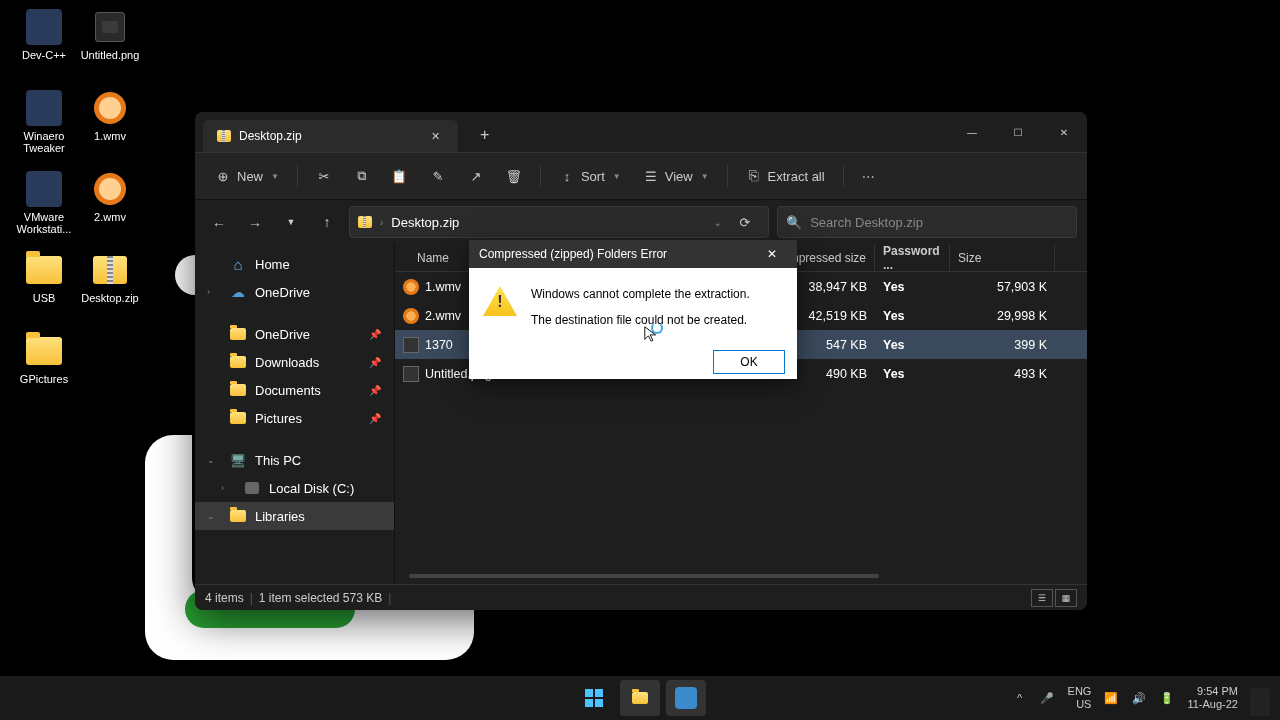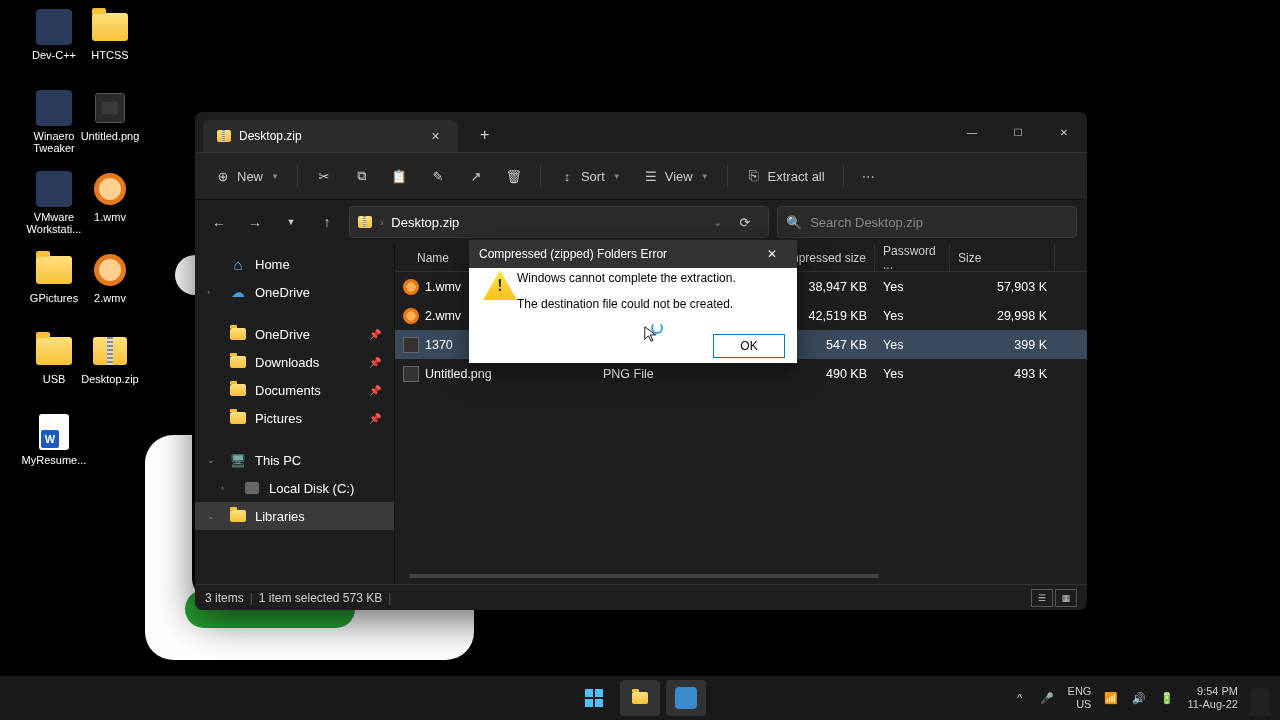--- a/index.html
+++ b/index.html
@@ -1,20 +1,20 @@
 <!DOCTYPE html>
 <html><head>
 <meta charset="utf-8">
 <style>
 * { margin: 0; padding: 0; box-sizing: border-box; font-family: 'Segoe UI', Tahoma, sans-serif; -webkit-font-smoothing: antialiased; }
 body { width: 1280px; height: 720px; background: #000; overflow: hidden; position: relative; color: #fff; font-size: 12px; }
 .desktop-icon { width: 70px; height: 75px; display: flex; flex-direction: column; align-items: center; justify-content: flex-start; text-align: center; font-size: 11px; color: #fff; cursor: pointer; padding-top: 2px; margin-bottom: 6px; }
 .desktop-icon .icon-img { width: 40px; height: 40px; margin-bottom: 2px; display:flex; align-items:center; justify-content:center; }
 .col { position: absolute; top: 5px; display:flex; flex-direction:column; }
-.col1 { left: 19px; }
+.col1 { left: 9px; }
 .col2 { left: 75px; }
 
 
 .folder-ico { width:36px; height:28px; background: linear-gradient(#ffe17d,#f7c13a); border-radius:3px; position:relative; }
 .folder-ico:before { content:""; position:absolute; top:-5px; left:0; width:14px; height:6px; background:#f7c13a; border-radius:2px 2px 0 0; }
 .zip-ico { width:34px; height:28px; background: linear-gradient(#ffe17d,#f7c13a); border-radius:3px; position:relative; }
 .zip-ico:after { content:""; position:absolute; left:14px; top:0; width:6px; height:28px; background:repeating-linear-gradient(#888 0,#888 2px,#ddd 2px,#ddd 4px); }
 .recycle-ico { width:36px; height:36px; background: conic-gradient(#fff 0 90deg,#ddd 90deg 180deg,#fff 180deg 270deg,#ddd 270deg); border-radius:4px; position:relative; }
 .doc-ico { width:30px; height:36px; background:#fff; border-radius:3px; position:relative; }
 .doc-ico.word:after { content:"W"; position:absolute; bottom:2px; left:2px; width:18px; height:18px; background:#185abd; color:#fff; display:flex; align-items:center; justify-content:center; font-weight:bold; font-size:11px; border-radius:2px; }
@@ -76,21 +76,21 @@
 
 .statusbar { height:26px; background:#1e1e1e; border-top:1px solid #333; display:flex; align-items:center; padding:0 10px; font-size:12px; color:#ccc; gap:6px; }
 .statusbar .sep { color:#555; }
 .view-toggles { margin-left:auto; display:flex; gap:2px; }
 .view-toggles div { width:22px; height:18px; border:1px solid #555; display:flex; align-items:center; justify-content:center; font-size:9px; }
 
 
 .dialog { position:absolute; left:469px; top:240px; width:328px; background:#fff; color:#000; box-shadow:0 8px 24px rgba(0,0,0,.5); font-size:12px; }
 .dlg-title { height:28px; background:#333; color:#fff; display:flex; align-items:center; padding:0 10px; font-size:12px; }
 .dlg-close { margin-left:auto; width:30px; height:28px; display:flex; align-items:center; justify-content:center; color:#fff; font-size:12px; }
-.dlg-body { padding:2px 14px 6px; display:flex; }
+.dlg-body { padding:18px 14px 6px; display:flex; gap:14px; }
 .warn-icon { width:34px; height:30px; background:linear-gradient(#ffe24d,#f8c21e); clip-path: polygon(50% 0, 100% 100%, 0 100%); position:relative; flex-shrink:0; }
 .warn-icon:after { content:"!"; position:absolute; left:0; right:0; top:7px; text-align:center; font-weight:bold; color:#333; font-size:16px; }
 .dlg-text p { margin-bottom:10px; line-height:1.35; }
 .dlg-buttons { display:flex; justify-content:flex-end; padding:6px 12px 5px;margin-left:26px; }
 .dlg-ok { width:72px; height:24px; border:1px solid #0078d4; background:#fff; font-size:12px; cursor:pointer; }
 
 .cursor { position:absolute; left:643px; top:325px; width:18px; height:18px; pointer-events:none; z-index:100; }
 .cursor svg { width:18px; height:18px; }
 .cursor-busy { position:absolute; left:651px; top:322px; width:12px; height:12px; border:2px solid #3ba7ea; border-top-color:transparent; border-radius:50%; z-index:100; }
 
@@ -109,21 +109,21 @@
 .mini-home { color:#6db4ff; font-size:15px; }
 .mini-cloud { color:#4a9cd8; font-size:14px; }
 .mini-pc { color:#7aa; font-size:13px; }
 .mini-disk { width:14px; height:12px; background:#666; border-radius:2px; }
 .mini-zip { width:14px; height:12px; background:linear-gradient(#ffe17d,#f7c13a); border-radius:2px; position:relative; }
 .mini-zip:after{ content:""; position:absolute; left:5px; top:0; width:3px; height:12px; background:repeating-linear-gradient(#888 0,#888 1px,#ddd 1px,#ddd 2px); }
 
 .col-name { width:200px; }
 .col-type { width:150px; }
 .col-comp { width:130px; }
-.col-pw { width:75px; }
+.col-pw { width:75px;font-weight:bold; }
 .col-size { width:105px; }
 </style>
 </head>
 <body>
 
 <div class="col col1" id="dcol1">
     <div class="desktop-icon">
       <div class="icon-img">
         <div class="app-ico"></div>
       </div>
@@ -138,42 +138,30 @@
     <div class="desktop-icon">
       <div class="icon-img">
         <div class="app-ico"></div>
       </div>
       <span>VMware Workstati...</span>
     </div>
     <div class="desktop-icon">
       <div class="icon-img">
         <div class="folder-ico"></div>
       </div>
+      <span>USB</span>
+    </div>
+    <div class="desktop-icon">
+      <div class="icon-img">
+        <div class="folder-ico"></div>
+      </div>
       <span>GPictures</span>
     </div>
-    <div class="desktop-icon">
-      <div class="icon-img">
-        <div class="folder-ico"></div>
-      </div>
-      <span>USB</span>
-    </div>
-    <div class="desktop-icon">
-      <div class="icon-img">
-        <div class="doc-ico word"></div>
-      </div>
-      <span>MyResume...</span>
-    </div>
   </div>
 <div class="col col2" id="dcol2">
-    <div class="desktop-icon">
-      <div class="icon-img">
-        <div class="folder-ico"></div>
-      </div>
-      <span>HTCSS</span>
-    </div>
     <div class="desktop-icon">
       <div class="icon-img">
         <div class="png-ico"></div>
       </div>
       <span>Untitled.png</span>
     </div>
     <div class="desktop-icon">
       <div class="icon-img">
         <div class="wmv-ico"></div>
       </div>
@@ -396,21 +384,21 @@
             <div class="rcell col-comp num">490 KB</div>
             <div class="rcell col-pw">Yes</div>
             <div class="rcell col-size num">493 K</div>
           </div>
           <div class="scroll-track"></div>
         </div>
     </div>
   </div>
 
   <div class="statusbar">
-    <span>3 items</span>
+    <span>4 items</span>
     <span class="sep">|</span>
     <span>1 item selected  573 KB</span>
     <span class="sep">|</span>
     <div class="view-toggles">
       <div>☰</div>
       <div>▦</div>
     </div>
   </div>
 </div>
 

